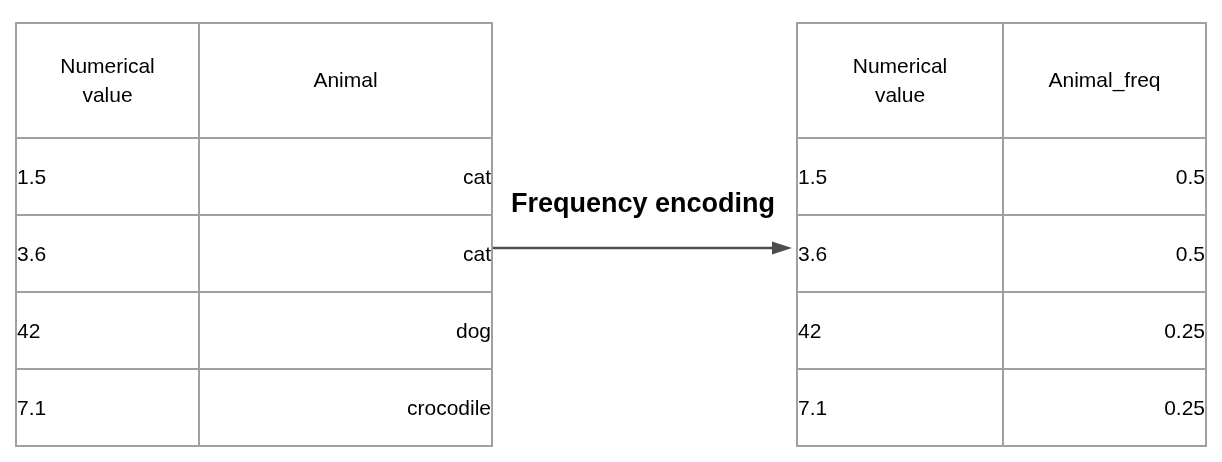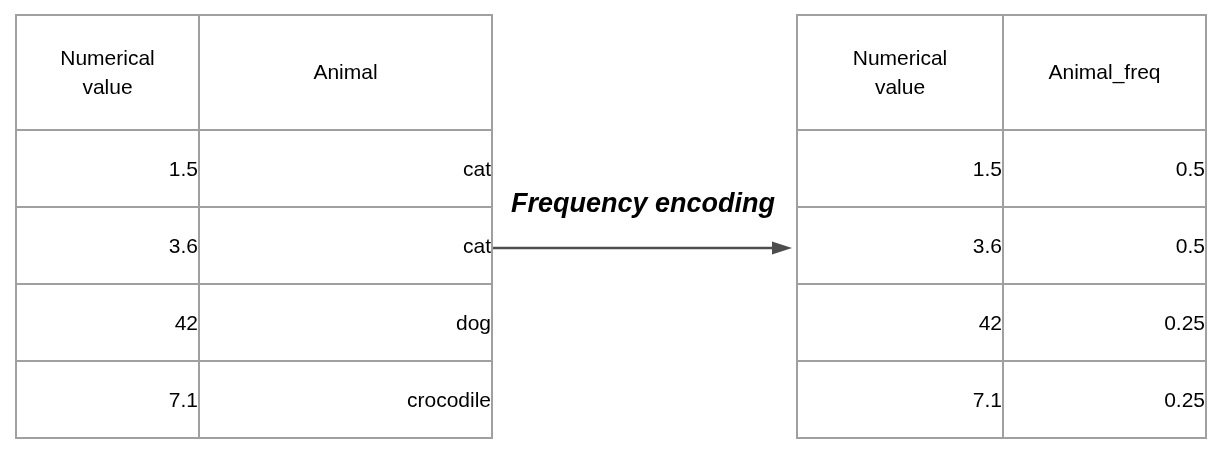--- a/index.html
+++ b/index.html
@@ -13,20 +13,21 @@
     font-family: "Liberation Sans", sans-serif;
     color: #000000;
     overflow: hidden;
   }
 
   table.tbl {
     position: absolute;
     border-collapse: collapse;
     table-layout: fixed;
     background: #ffffff;
+    margin-top: 8px;
   }
   table.tbl th,
   table.tbl td {
     border: 2px solid #a0a0a0;
     font-size: 21px;
     font-weight: 400;
     color: #000000;
     vertical-align: middle;
     padding: 0;
     overflow: hidden;
@@ -36,21 +37,21 @@
 
   th.hdr { text-align: center; }
   .hdr-wrap {
     display: inline-block;
     max-width: 125px;
     line-height: 1.35;
     text-align: center;
   }
   .hdr-wide { max-width: 260px; }
 
-  td.cell-num { text-align: right; }
+  td.cell-num { text-align: left; }
   td.cell-txt { text-align: right; padding-left: 16px; }
 
   .tbl-left  { left: 15px;  top: 14px; width: 478px; }
   .tbl-right { left: 796px; top: 14px; width: 411px; }
 
   .transform {
     position: absolute;
     left: 493px;
     top: 0;
     width: 300px;
@@ -59,21 +60,20 @@
   .arrow-label {
     position: absolute;
     top: 188px;
     left: 0;
     width: 100%;
     text-align: center;
     font-size: 27px;
     font-weight: 700;
     white-space: nowrap;
     color: #000000;
-    font-style: italic;
   }
   .arrow-svg {
     position: absolute;
     top: 238px;
     left: 0;
   }
 </style>
 </head>
 <body>
 

